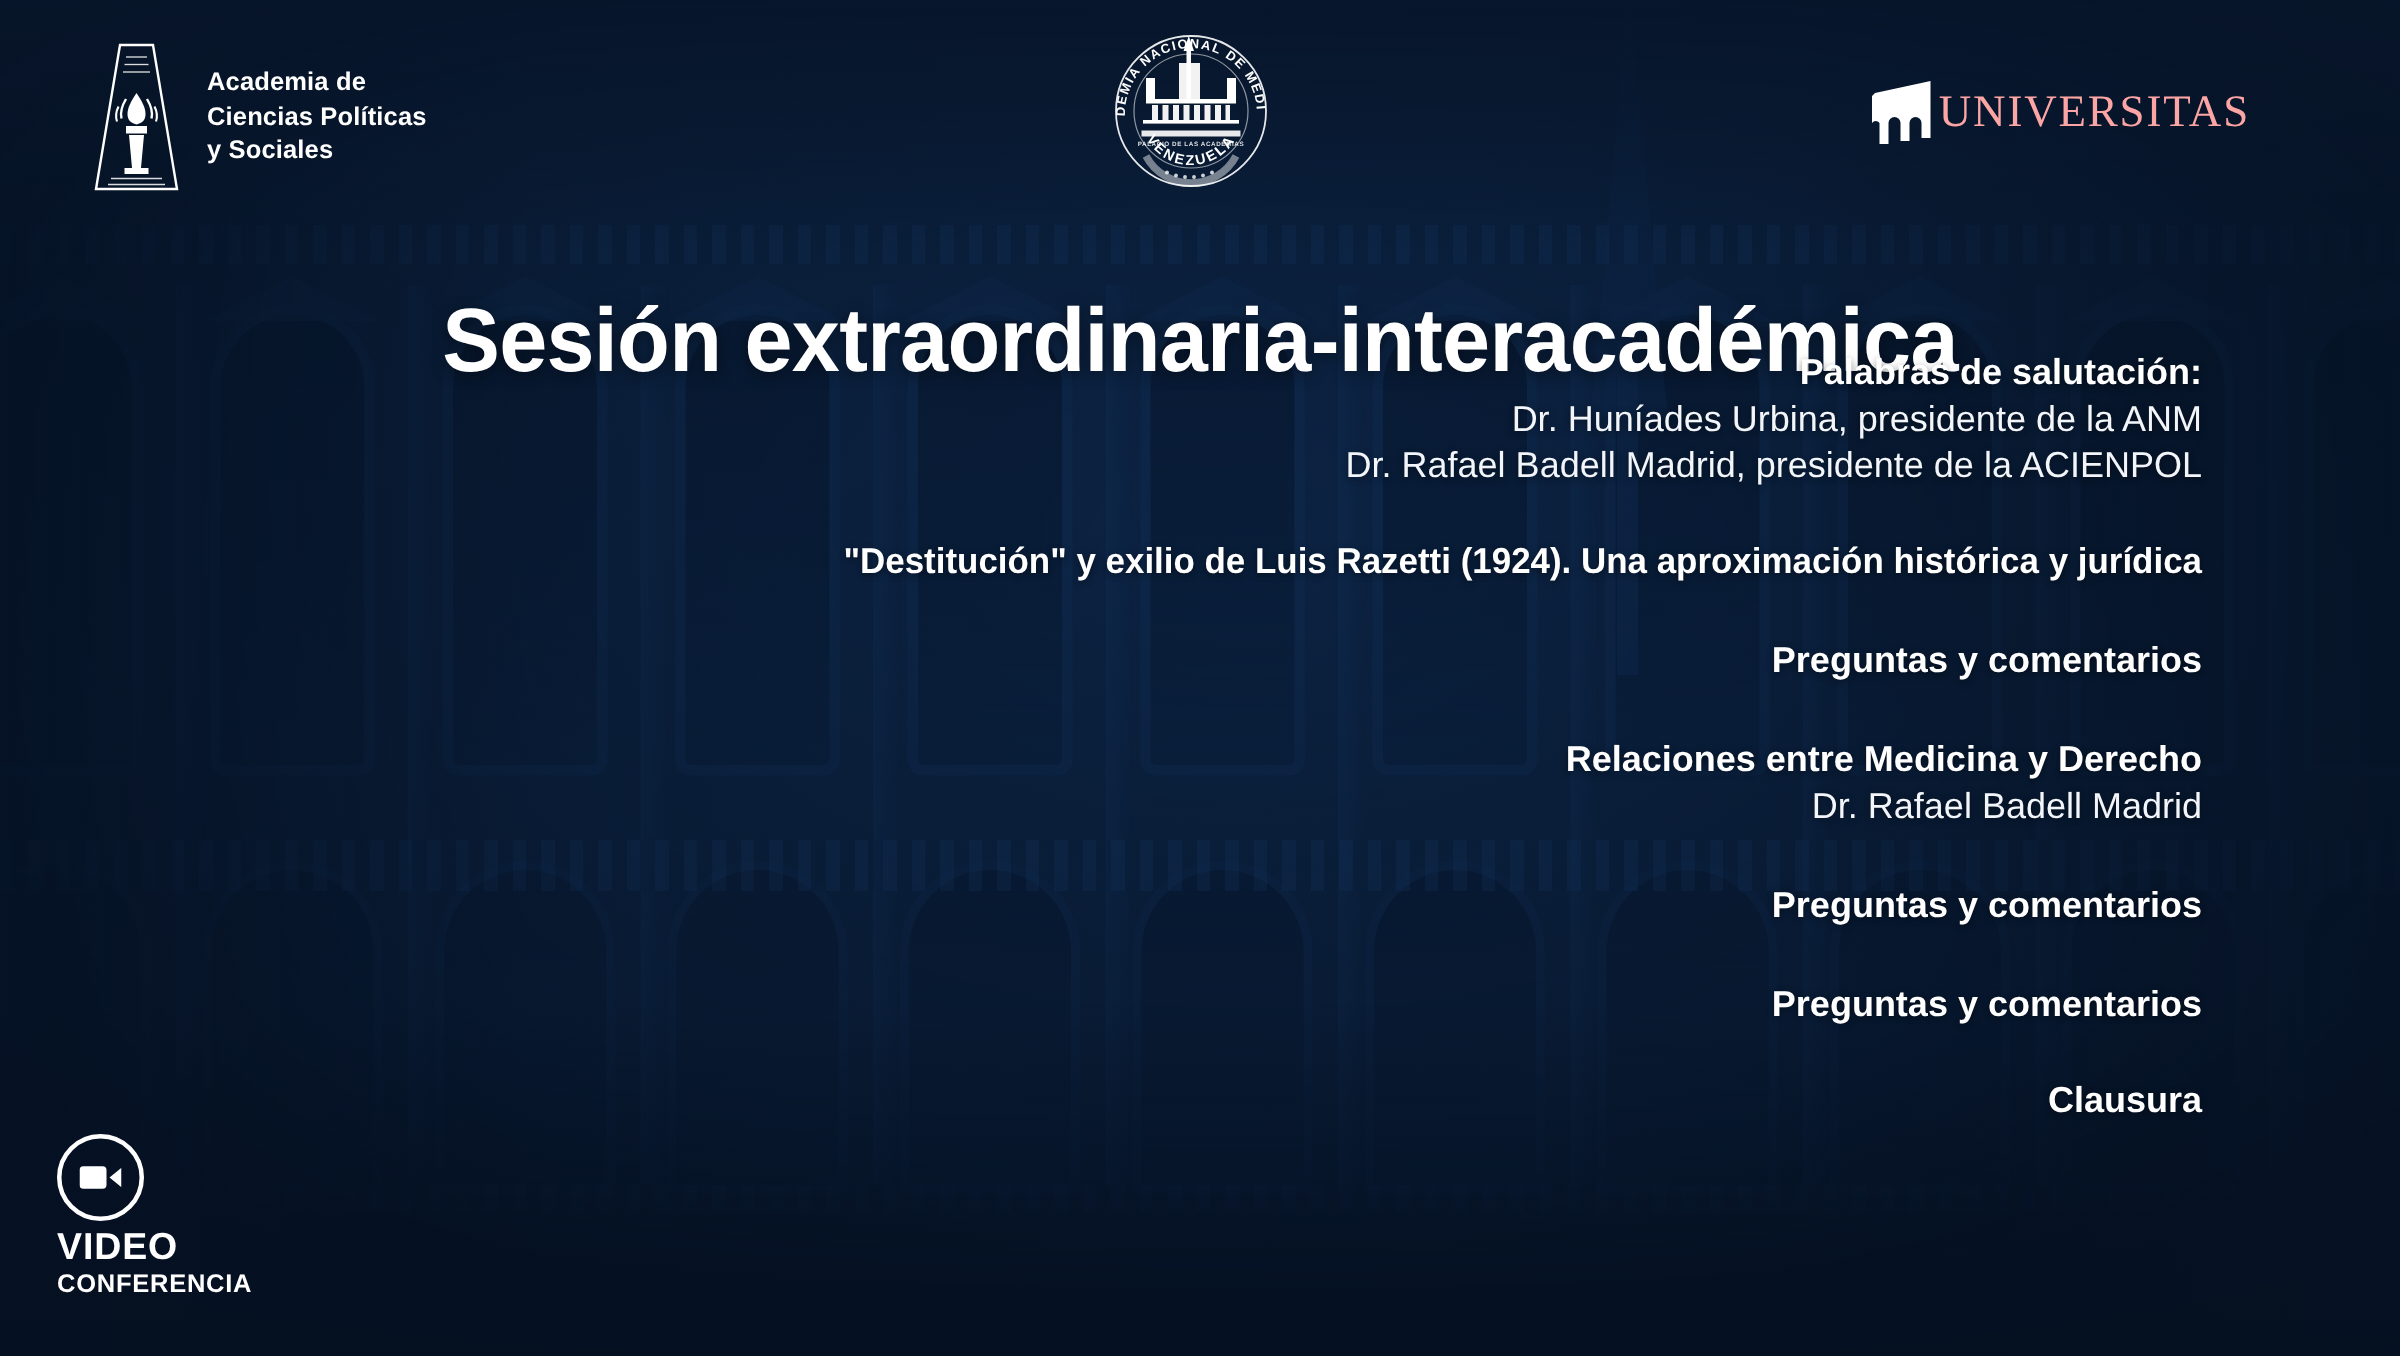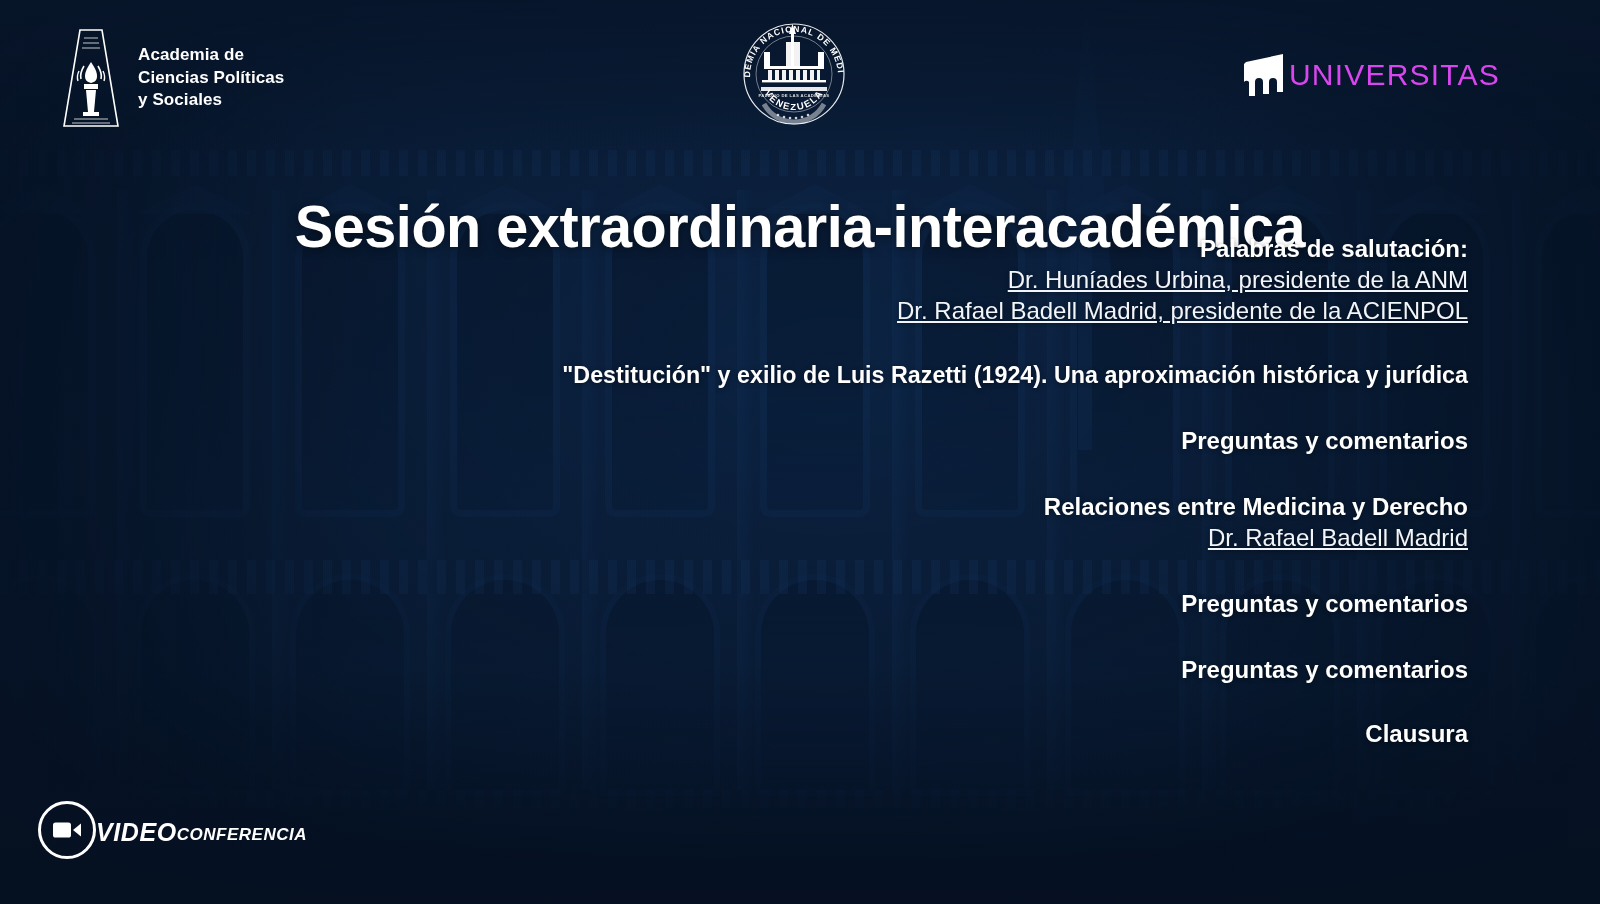--- a/index.html
+++ b/index.html
@@ -161,24 +161,24 @@
   .universitas-logo {
     position: absolute;
     right: 88px;
     top: 52px;
     display: flex;
     align-items: center;
     gap: 2px;
   }
   .universitas-mark { width: 44px; height: 48px; display: block; }
   .universitas-text {
-    font-family: Liberation Sans, sans-serif;
+    font-family: Liberation Serif, serif;
     font-size: 30px;
     letter-spacing: 1.2px;
-    color: #d946ef;
+    color: #fca5a5;
     line-height: 1;
     padding-bottom: 2px;
   }
 
   
   .poster-title {
     position: absolute;
     left: 0; right: 0;
     top: 152px;
     text-align: center;
@@ -207,46 +207,43 @@
     color: #ffffff;
     text-shadow: 0 1px 5px rgba(0,0,0,0.45);
   }
   .agenda-heading.narrow { transform: scaleX(0.97); transform-origin: right center; }
   .agenda-speaker {
     font-size: 24px;
     font-weight: 400;
     line-height: 31px;
     color: #f2f5f9;
     text-shadow: 0 1px 5px rgba(0,0,0,0.45);
-    text-decoration: underline;
   }
   .agenda-block.b-salutacion { margin-bottom: 34px; }
   .agenda-block.b-destitucion { margin-bottom: 36px; }
   .agenda-block.b-preg1 { margin-bottom: 36px; }
   .agenda-block.b-relaciones { margin-bottom: 36px; }
   .agenda-block.b-preg2 { margin-bottom: 36px; }
   .agenda-block.b-comentarios { margin-bottom: 36px; }
   .agenda-block.b-preg3 { margin-bottom: 34px; }
 
   
   .videoconf {
     position: absolute;
     left: 38px;
     bottom: 38px;
     display: flex;
     align-items: flex-end;
     gap: 14px;
   }
   .vc-badge {
     display: flex;
-    flex-direction: row;
-    align-items: center;
+    flex-direction: column;
     line-height: 1;
     padding-bottom: 2px;
-    font-style: italic;
   }
   .vc-icon-circle {
     width: 52px;
     height: 52px;
     border: 3px solid #ffffff;
     border-radius: 50%;
     display: flex;
     align-items: center;
     justify-content: center;
     margin-bottom: 5px;

